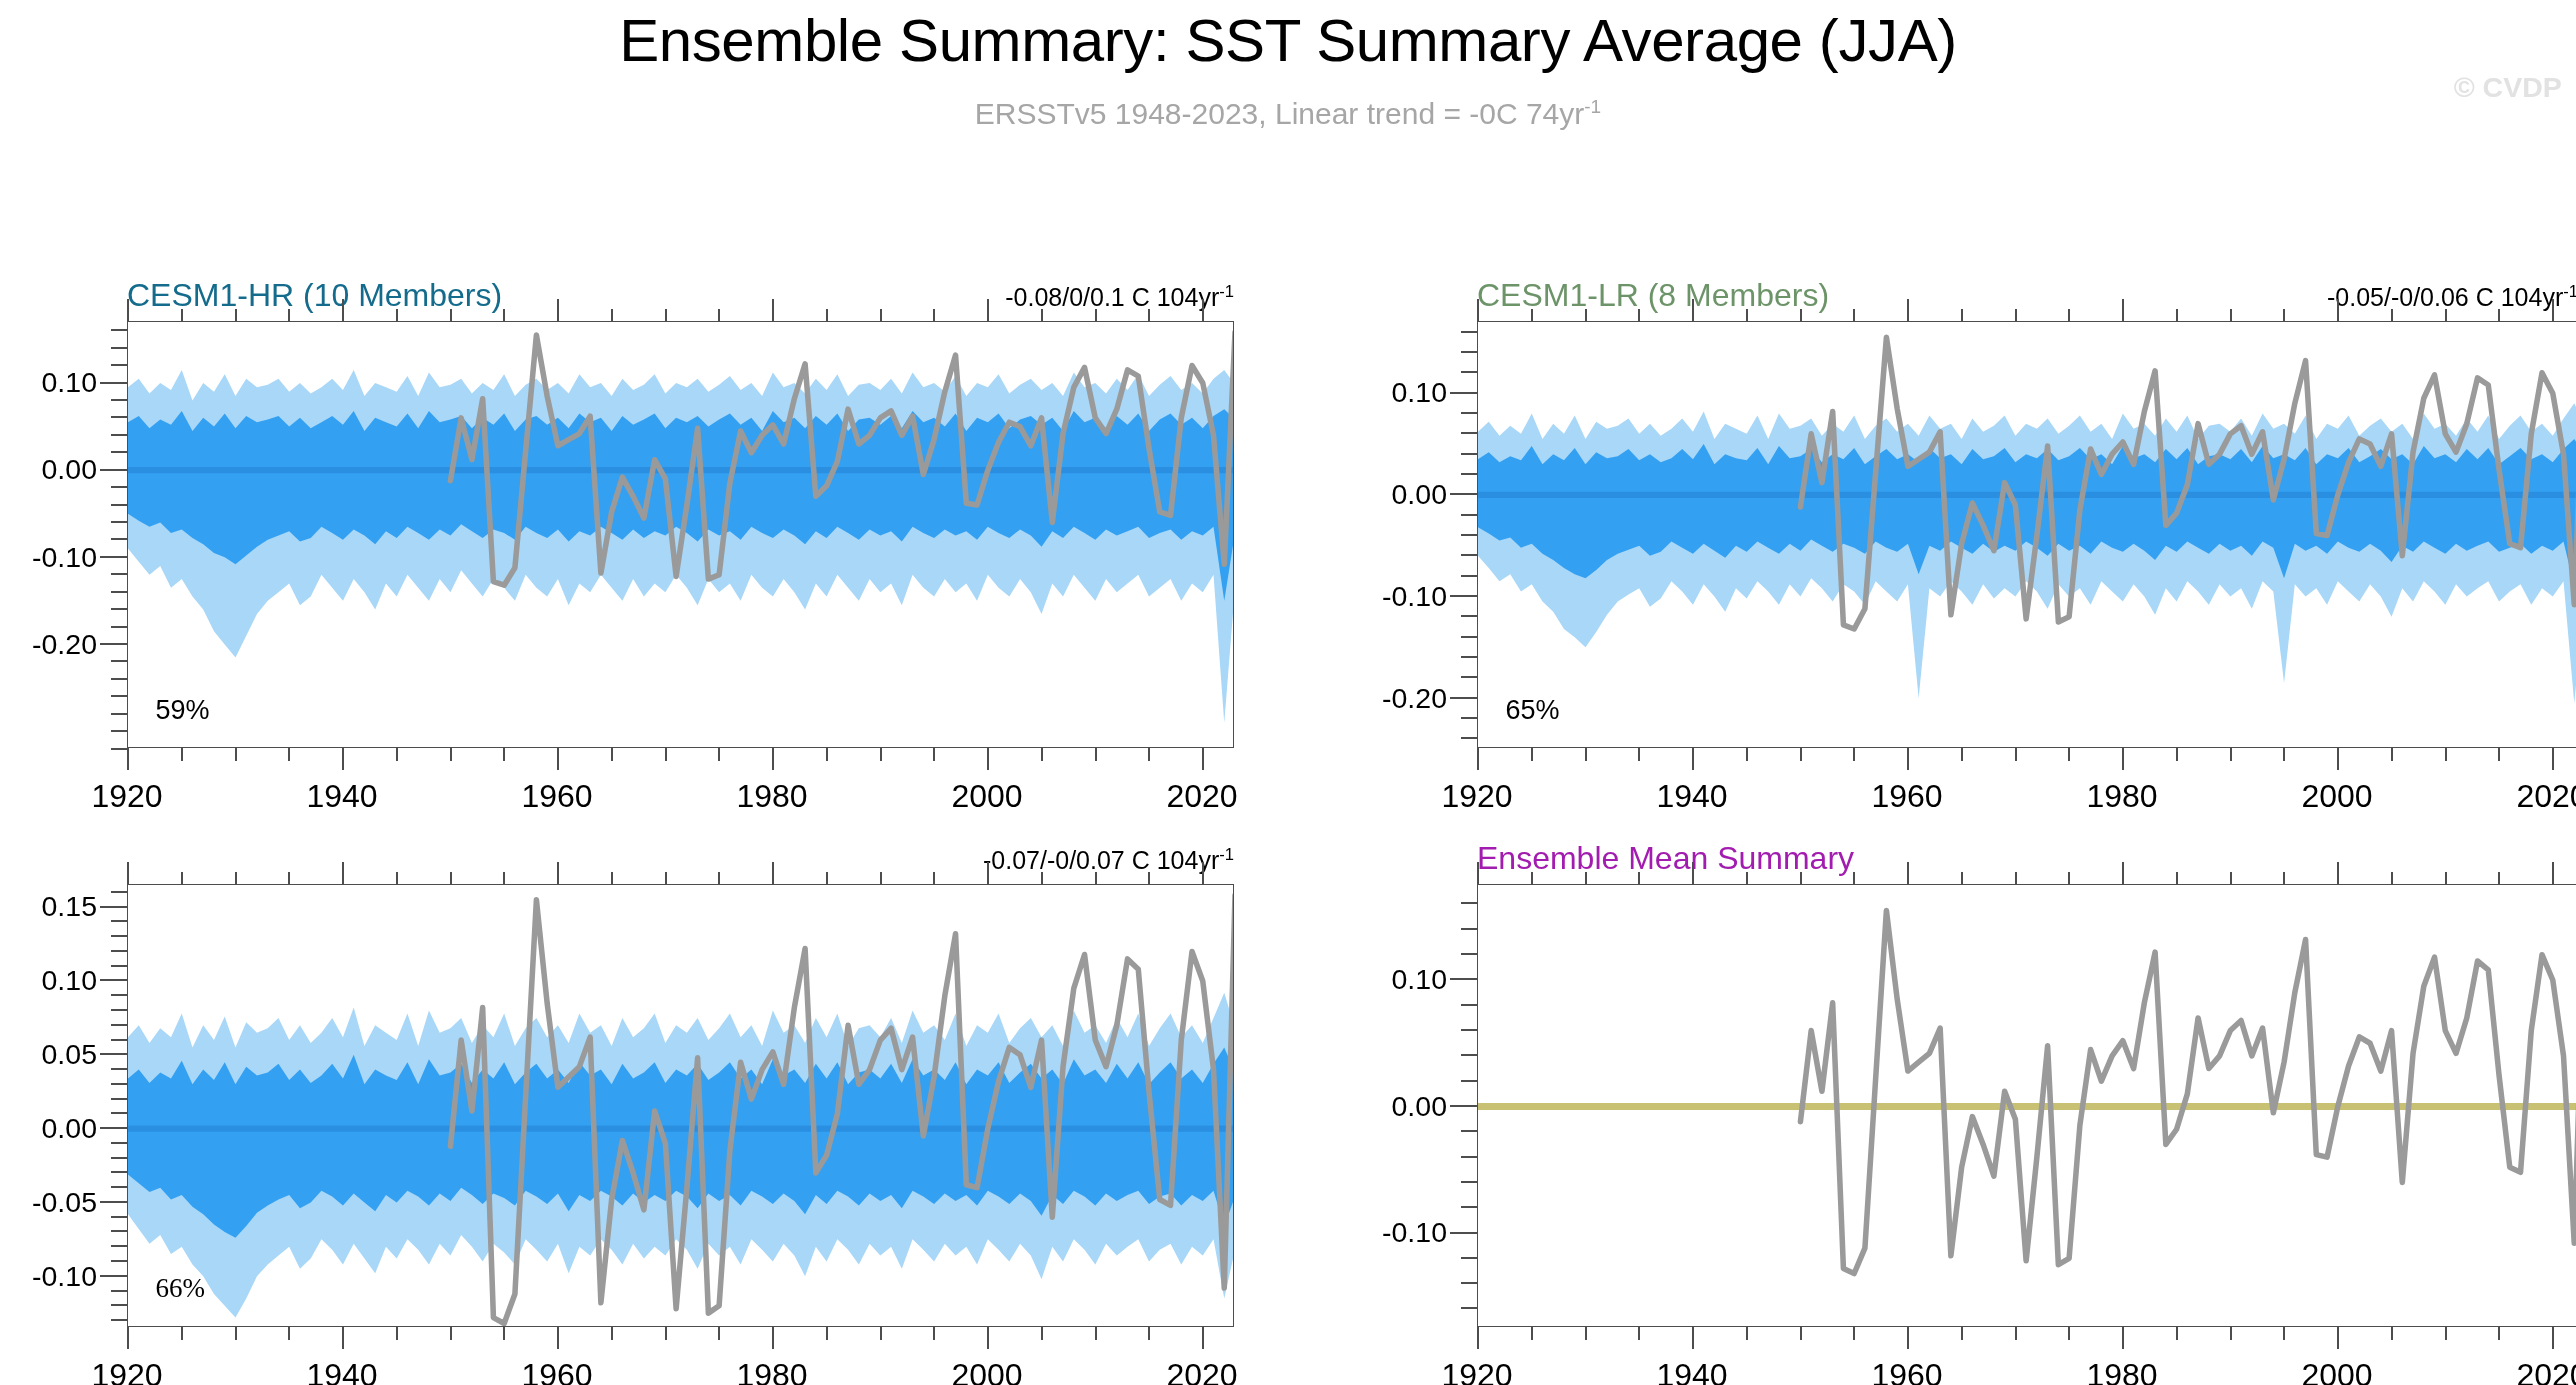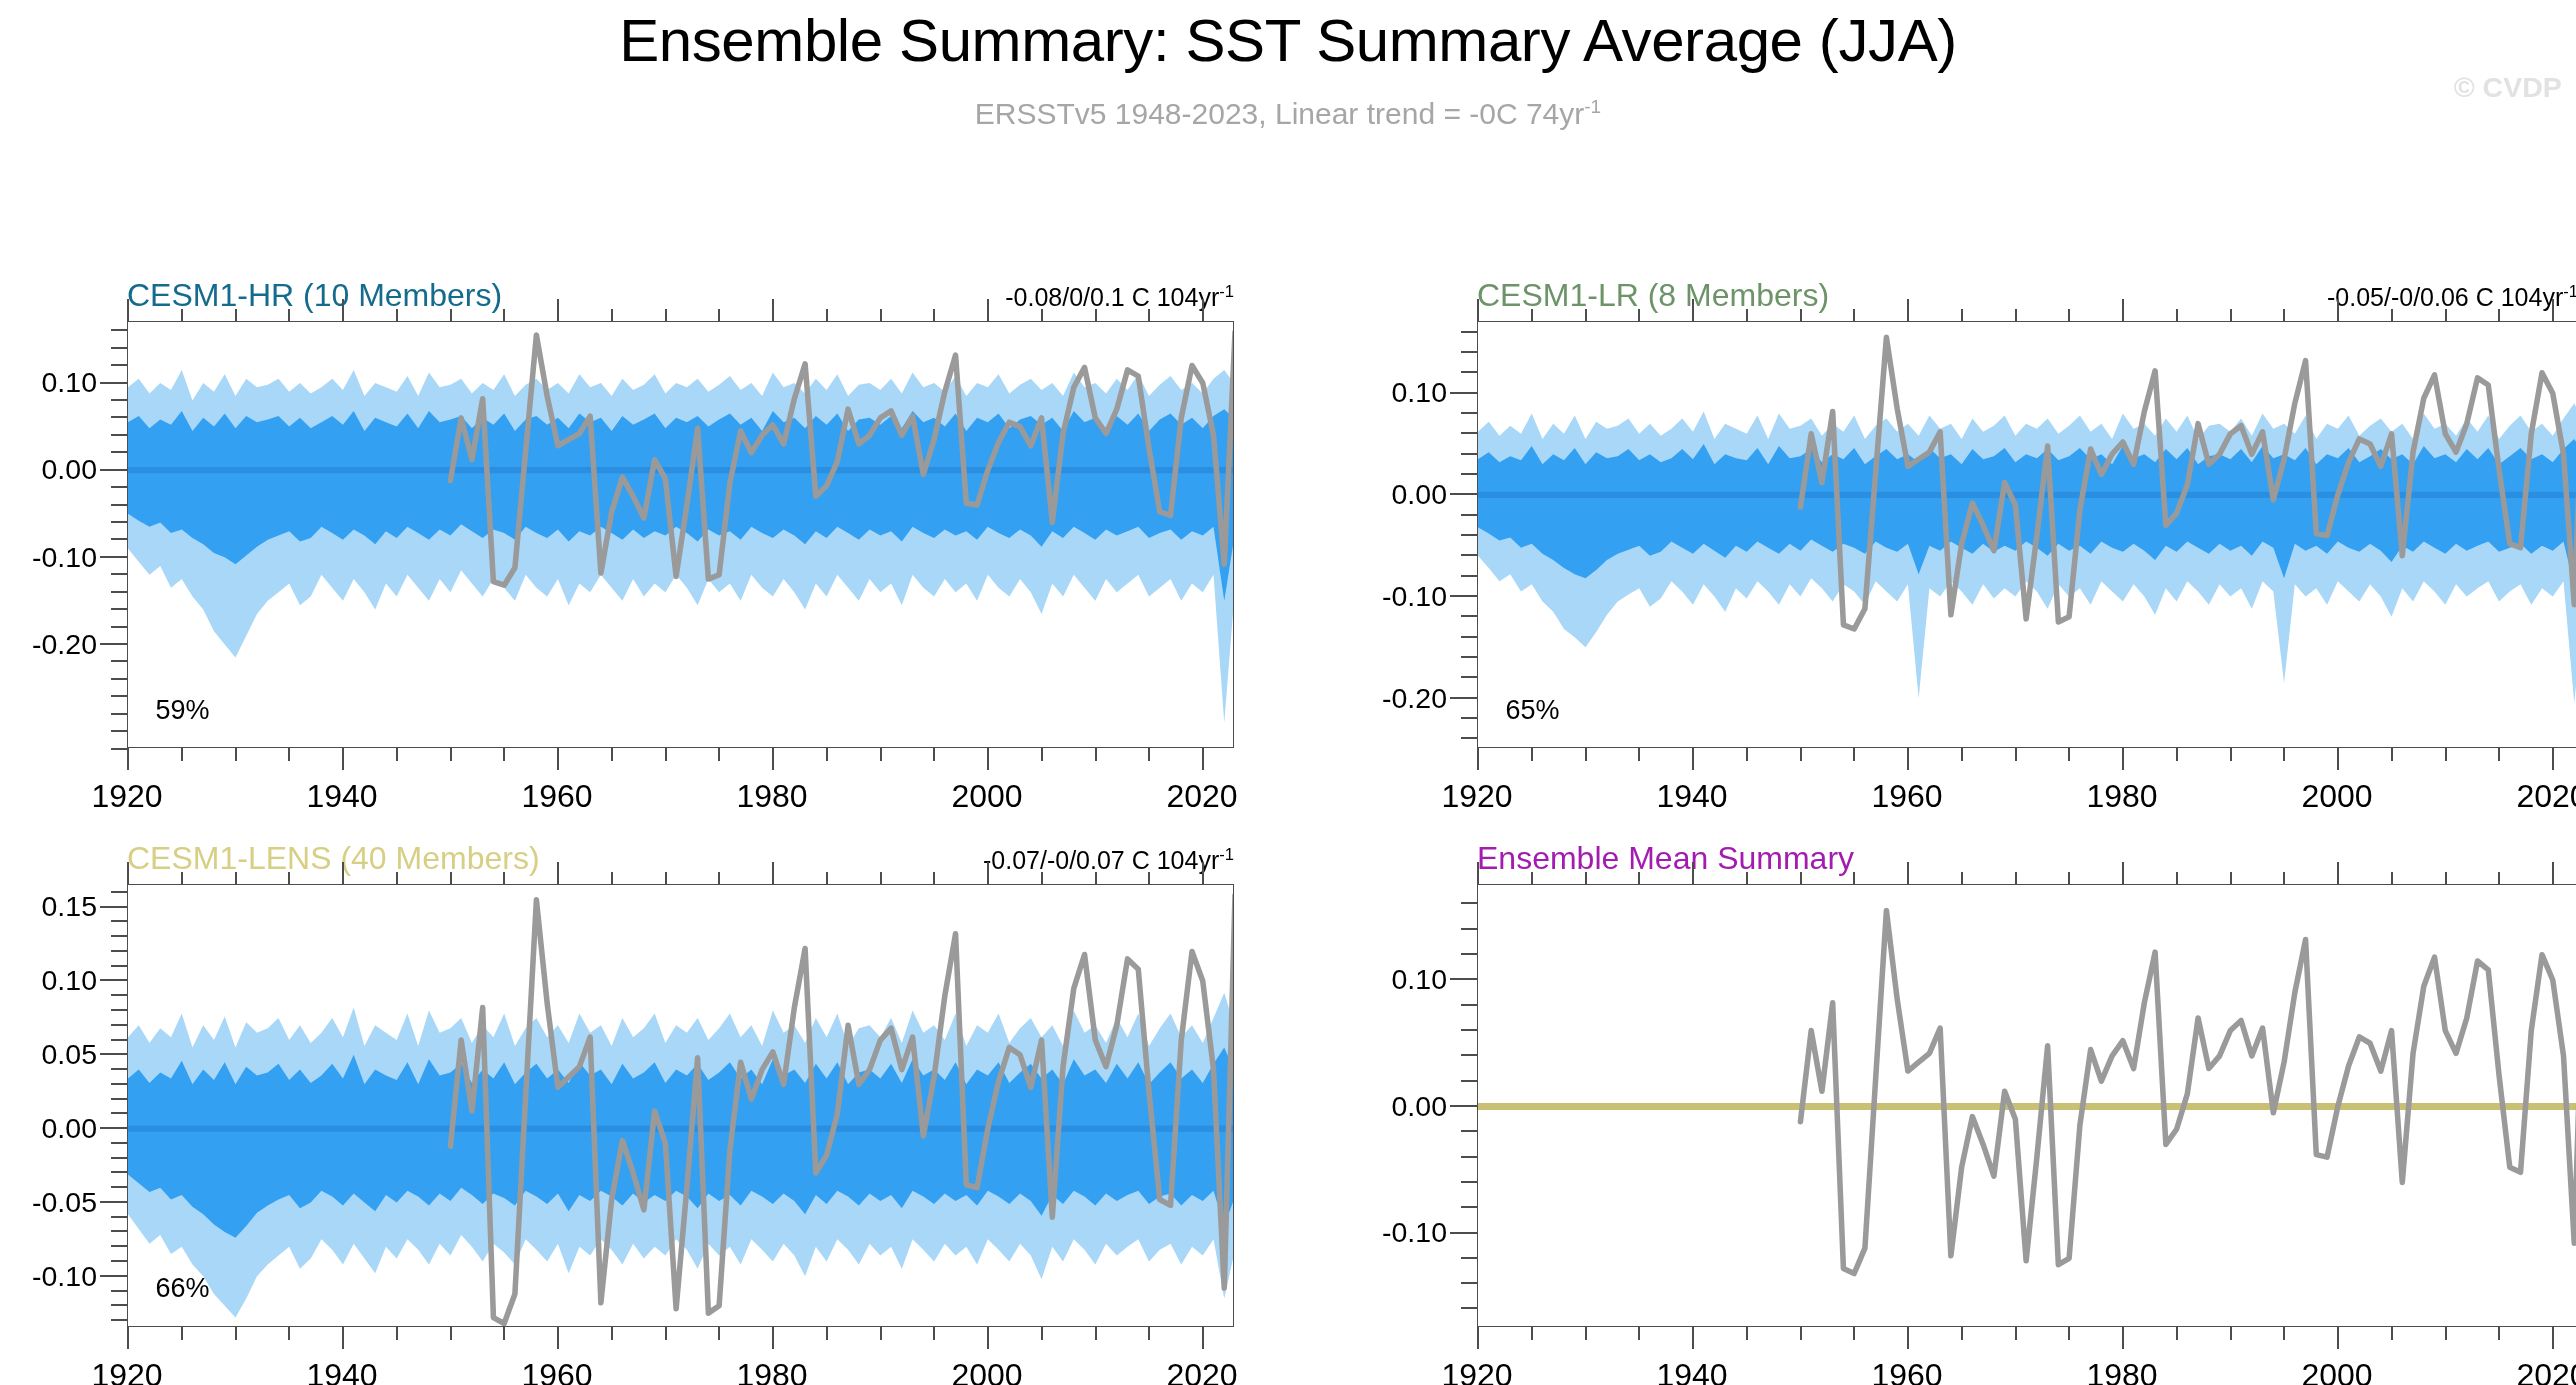--- a/index.html
+++ b/index.html
@@ -305,21 +305,20 @@
       <div class="xlab" style="left: 0px; top: 501px;">1920</div>
       <div class="xlab" style="left: 215px; top: 501px;">1940</div>
       <div class="xlab" style="left: 430px; top: 501px;">1960</div>
       <div class="xlab" style="left: 645px; top: 501px;">1980</div>
       <div class="xlab" style="left: 860px; top: 501px;">2000</div>
       <div class="xlab" style="left: 1075px; top: 501px;">2020</div>
       <div class="pct-label" style="left: 28.5px; top: 418px;">65%</div>
     </div>
     <div class="panel" style="left: 127px; top: 840px; width: 1115px;">
       <div class="panel-head" style="width: 1107px;">
-        <div class="panel-title" style="color: rgb(214, 207, 132);">CESM1-LENS (40 Members)</div>
         <div class="panel-trend"><span>-0.07/-0/0.07 C 104yr</span><sup>-1</sup></div>
       </div>
       <div class="plotbox" style="left: 0px; top: 44px; width: 1107px; height: 443px;">
         <svg class="plotsvg" width="1107" height="443" viewBox="0 0 1400 560">
           <path d="M0.00,192.27 L13.59,177.33 L27.18,199.73 L40.78,181.07 L54.37,192.27 L67.96,162.40 L81.55,205.33 L95.15,177.33 L108.74,196.00 L122.33,166.13 L135.92,205.33 L149.51,173.60 L163.11,186.67 L176.70,181.07 L190.29,168.00 L203.88,196.00 L217.48,177.33 L231.07,199.73 L244.66,186.67 L258.25,168.00 L271.84,192.27 L285.44,154.93 L299.03,203.47 L312.62,177.33 L326.21,186.67 L339.81,196.00 L353.40,162.40 L366.99,203.47 L380.58,158.67 L394.17,186.67 L407.77,181.07 L421.36,168.00 L434.95,199.73 L448.54,177.33 L462.14,192.27 L475.73,162.40 L489.32,203.47 L502.91,181.07 L516.50,168.00 L530.10,192.27 L543.69,177.33 L557.28,199.73 L570.87,162.40 L584.47,186.67 L598.06,177.33 L611.65,203.47 L625.24,168.00 L638.83,192.27 L652.43,181.07 L666.02,162.40 L679.61,199.73 L693.20,177.33 L706.80,186.67 L720.39,168.00 L733.98,196.00 L747.57,181.07 L761.17,162.40 L774.76,192.27 L788.35,177.33 L801.94,203.47 L815.53,158.67 L829.13,186.67 L842.72,177.33 L856.31,199.73 L869.90,168.00 L883.50,192.27 L897.09,162.40 L910.68,203.47 L924.27,181.07 L937.86,177.33 L951.46,192.27 L965.05,168.00 L978.64,199.73 L992.23,158.67 L1005.83,186.67 L1019.42,177.33 L1033.01,196.00 L1046.60,162.40 L1060.19,203.47 L1073.79,177.33 L1087.38,186.67 L1100.97,162.40 L1114.56,199.73 L1128.16,181.07 L1141.75,168.00 L1155.34,192.27 L1168.93,177.33 L1182.52,203.47 L1196.12,158.67 L1209.71,186.67 L1223.30,177.33 L1236.89,199.73 L1250.49,168.00 L1264.08,192.27 L1277.67,162.40 L1291.26,203.47 L1304.85,181.07 L1318.45,162.40 L1332.04,192.27 L1345.63,177.33 L1359.22,199.73 L1372.82,168.00 L1386.41,136.27 L1400.00,181.07 L1400.00,461.07 L1386.41,522.67 L1372.82,448.00 L1359.22,468.53 L1345.63,457.33 L1332.04,479.73 L1318.45,453.60 L1304.85,461.07 L1291.26,476.00 L1277.67,448.00 L1264.08,457.33 L1250.49,468.53 L1236.89,453.60 L1223.30,479.73 L1209.71,461.07 L1196.12,448.00 L1182.52,476.00 L1168.93,457.33 L1155.34,498.40 L1141.75,468.53 L1128.16,453.60 L1114.56,476.00 L1100.97,461.07 L1087.38,448.00 L1073.79,479.73 L1060.19,457.33 L1046.60,468.53 L1033.01,453.60 L1019.42,476.00 L1005.83,461.07 L992.23,448.00 L978.64,485.33 L965.05,457.33 L951.46,468.53 L937.86,453.60 L924.27,479.73 L910.68,461.07 L897.09,448.00 L883.50,476.00 L869.90,457.33 L856.31,494.67 L842.72,468.53 L829.13,453.60 L815.53,476.00 L801.94,461.07 L788.35,448.00 L774.76,479.73 L761.17,457.33 L747.57,468.53 L733.98,453.60 L720.39,485.33 L706.80,461.07 L693.20,448.00 L679.61,468.53 L666.02,457.33 L652.43,472.27 L638.83,453.60 L625.24,479.73 L611.65,461.07 L598.06,448.00 L584.47,468.53 L570.87,457.33 L557.28,490.93 L543.69,453.60 L530.10,476.00 L516.50,461.07 L502.91,448.00 L489.32,479.73 L475.73,464.80 L462.14,453.60 L448.54,476.00 L434.95,457.33 L421.36,442.40 L407.77,468.53 L394.17,453.60 L380.58,479.73 L366.99,461.07 L353.40,448.00 L339.81,472.27 L326.21,457.33 L312.62,490.93 L299.03,472.27 L285.44,453.60 L271.84,479.73 L258.25,461.07 L244.66,448.00 L231.07,472.27 L217.48,485.33 L203.88,457.33 L190.29,468.53 L176.70,479.73 L163.11,494.67 L149.51,522.67 L135.92,546.93 L122.33,532.00 L108.74,517.07 L95.15,494.67 L81.55,479.73 L67.96,457.33 L54.37,466.67 L40.78,442.40 L27.18,453.60 L13.59,434.93 L0.00,416.27 Z" fill="#a8d7f7"></path>
           <path d="M0.00,244.53 L13.59,233.33 L27.18,250.13 L40.78,237.07 L54.37,244.53 L67.96,222.13 L81.55,252.00 L95.15,233.33 L108.74,246.40 L122.33,224.00 L135.92,252.00 L149.51,229.60 L163.11,240.80 L176.70,237.07 L190.29,225.87 L203.88,246.40 L217.48,233.33 L231.07,250.13 L244.66,240.80 L258.25,225.87 L271.84,244.53 L285.44,214.67 L299.03,252.00 L312.62,233.33 L326.21,240.80 L339.81,246.40 L353.40,224.00 L366.99,252.00 L380.58,220.27 L394.17,240.80 L407.77,237.07 L421.36,225.87 L434.95,250.13 L448.54,233.33 L462.14,244.53 L475.73,224.00 L489.32,252.00 L502.91,237.07 L516.50,225.87 L530.10,244.53 L543.69,233.33 L557.28,250.13 L570.87,224.00 L584.47,240.80 L598.06,233.33 L611.65,252.00 L625.24,225.87 L638.83,244.53 L652.43,237.07 L666.02,224.00 L679.61,250.13 L693.20,233.33 L706.80,240.80 L720.39,225.87 L733.98,246.40 L747.57,237.07 L761.17,224.00 L774.76,244.53 L788.35,233.33 L801.94,252.00 L815.53,220.27 L829.13,240.80 L842.72,233.33 L856.31,250.13 L869.90,225.87 L883.50,244.53 L897.09,224.00 L910.68,252.00 L924.27,237.07 L937.86,233.33 L951.46,244.53 L965.05,225.87 L978.64,250.13 L992.23,220.27 L1005.83,240.80 L1019.42,233.33 L1033.01,246.40 L1046.60,224.00 L1060.19,252.00 L1073.79,233.33 L1087.38,240.80 L1100.97,224.00 L1114.56,250.13 L1128.16,237.07 L1141.75,225.87 L1155.34,244.53 L1168.93,233.33 L1182.52,252.00 L1196.12,220.27 L1209.71,240.80 L1223.30,233.33 L1236.89,250.13 L1250.49,225.87 L1264.08,244.53 L1277.67,224.00 L1291.26,252.00 L1304.85,237.07 L1318.45,224.00 L1332.04,244.53 L1345.63,233.33 L1359.22,250.13 L1372.82,225.87 L1386.41,205.33 L1400.00,237.07 L1400.00,393.87 L1386.41,431.20 L1372.82,386.40 L1359.22,399.47 L1345.63,392.00 L1332.04,405.07 L1318.45,390.13 L1304.85,393.87 L1291.26,403.20 L1277.67,386.40 L1264.08,392.00 L1250.49,399.47 L1236.89,390.13 L1223.30,405.07 L1209.71,393.87 L1196.12,386.40 L1182.52,403.20 L1168.93,392.00 L1155.34,418.13 L1141.75,399.47 L1128.16,390.13 L1114.56,403.20 L1100.97,393.87 L1087.38,386.40 L1073.79,405.07 L1060.19,392.00 L1046.60,399.47 L1033.01,390.13 L1019.42,403.20 L1005.83,393.87 L992.23,386.40 L978.64,408.80 L965.05,392.00 L951.46,399.47 L937.86,390.13 L924.27,405.07 L910.68,393.87 L897.09,386.40 L883.50,403.20 L869.90,392.00 L856.31,416.27 L842.72,399.47 L829.13,390.13 L815.53,403.20 L801.94,393.87 L788.35,386.40 L774.76,405.07 L761.17,392.00 L747.57,399.47 L733.98,390.13 L720.39,408.80 L706.80,393.87 L693.20,386.40 L679.61,399.47 L666.02,392.00 L652.43,401.33 L638.83,390.13 L625.24,405.07 L611.65,393.87 L598.06,386.40 L584.47,399.47 L570.87,392.00 L557.28,412.53 L543.69,390.13 L530.10,403.20 L516.50,393.87 L502.91,386.40 L489.32,405.07 L475.73,395.73 L462.14,390.13 L448.54,403.20 L434.95,392.00 L421.36,382.67 L407.77,399.47 L394.17,390.13 L380.58,405.07 L366.99,393.87 L353.40,386.40 L339.81,401.33 L326.21,392.00 L312.62,412.53 L299.03,401.33 L285.44,390.13 L271.84,405.07 L258.25,393.87 L244.66,386.40 L231.07,401.33 L217.48,408.80 L203.88,392.00 L190.29,397.60 L176.70,405.07 L163.11,414.40 L149.51,431.20 L135.92,446.13 L122.33,438.67 L108.74,429.33 L95.15,416.27 L81.55,406.93 L67.96,392.00 L54.37,397.60 L40.78,382.67 L27.18,388.27 L13.59,377.07 L0.00,365.87 Z" fill="#33a0f2"></path>
           <line x1="0" x2="1400" y1="307.99999999999994" y2="307.99999999999994" stroke="#2a8fe0" stroke-width="8"></line>
           <path d="M407.77,330.40 L421.36,196.00 L434.95,285.60 L448.54,154.93 L462.14,546.93 L475.73,554.40 L489.32,517.07 L502.91,266.93 L516.50,18.67 L530.10,149.33 L543.69,255.73 L557.28,242.67 L570.87,229.60 L584.47,192.27 L598.06,528.27 L611.65,397.60 L625.24,322.93 L638.83,364.00 L652.43,410.67 L666.02,285.60 L679.61,326.67 L693.20,535.73 L706.80,382.67 L720.39,218.40 L733.98,541.33 L747.57,532.00 L761.17,336.00 L774.76,224.00 L788.35,270.67 L801.94,233.33 L815.53,210.93 L829.13,252.00 L842.72,154.93 L856.31,80.27 L869.90,364.00 L883.50,341.60 L897.09,289.33 L910.68,177.33 L924.27,252.00 L937.86,233.33 L951.46,196.00 L965.05,181.07 L978.64,233.33 L992.23,192.27 L1005.83,317.33 L1019.42,242.67 L1033.01,140.00 L1046.60,61.60 L1060.19,378.93 L1073.79,382.67 L1087.38,308.00 L1100.97,248.27 L1114.56,205.33 L1128.16,214.67 L1141.75,255.73 L1155.34,196.00 L1168.93,420.00 L1182.52,229.60 L1196.12,130.67 L1209.71,87.73 L1223.30,196.00 L1236.89,229.60 L1250.49,177.33 L1264.08,93.33 L1277.67,106.40 L1291.26,261.33 L1304.85,397.60 L1318.45,405.07 L1332.04,196.00 L1345.63,84.00 L1359.22,121.33 L1372.82,233.33 L1386.41,509.60 L1400.00,13.07 " fill="none" stroke="#9a9a9a" stroke-width="7" stroke-linejoin="round" stroke-linecap="round"></path>
         </svg>
       </div>
@@ -400,21 +399,21 @@
       <div class="tick-out" style="left: 1021px; top: 487px; width: 1.6px; height: 12.7px;"></div>
       <div class="tick-out" style="left: 1021px; top: 32px; width: 1.6px; height: 12.7px;"></div>
       <div class="tick-out" style="left: 1075px; top: 487px; width: 1.6px; height: 22px;"></div>
       <div class="tick-out" style="left: 1075px; top: 22px; width: 1.6px; height: 22px;"></div>
       <div class="xlab" style="left: 0px; top: 517px;">1920</div>
       <div class="xlab" style="left: 215px; top: 517px;">1940</div>
       <div class="xlab" style="left: 430px; top: 517px;">1960</div>
       <div class="xlab" style="left: 645px; top: 517px;">1980</div>
       <div class="xlab" style="left: 860px; top: 517px;">2000</div>
       <div class="xlab" style="left: 1075px; top: 517px;">2020</div>
-      <div class="pct-label" style="left: 28.5px; top: 433px;">66%</div>
+      <div class="pct-label" style="left: 28.5px; top: 433px; font-family: Liberation Serif, serif;">66%</div>
     </div>
     <div class="panel" style="left: 1477px; top: 840px; width: 1115px;">
       <div class="panel-head" style="width: 1101px;">
         <div class="panel-title" style="color: #a21caf;">Ensemble Mean Summary</div>
       </div>
       <div class="plotbox" style="left: 0px; top: 44px; width: 1107px; height: 443px;">
         <svg class="plotsvg" width="1107" height="443" viewBox="0 0 1400 560">
           <line x1="0" x2="1400" y1="280" y2="280" stroke="#c8c173" stroke-width="9"></line>
           <path d="M407.77,299.20 L421.36,184.00 L434.95,260.80 L448.54,148.80 L462.14,484.80 L475.73,491.20 L489.32,459.20 L502.91,244.80 L516.50,32.00 L530.10,144.00 L543.69,235.20 L557.28,224.00 L570.87,212.80 L584.47,180.80 L598.06,468.80 L611.65,356.80 L625.24,292.80 L638.83,328.00 L652.43,368.00 L666.02,260.80 L679.61,296.00 L693.20,475.20 L706.80,344.00 L720.39,203.20 L733.98,480.00 L747.57,472.00 L761.17,304.00 L774.76,208.00 L788.35,248.00 L801.94,216.00 L815.53,196.80 L829.13,232.00 L842.72,148.80 L856.31,84.80 L869.90,328.00 L883.50,308.80 L897.09,264.00 L910.68,168.00 L924.27,232.00 L937.86,216.00 L951.46,184.00 L965.05,171.20 L978.64,216.00 L992.23,180.80 L1005.83,288.00 L1019.42,224.00 L1033.01,136.00 L1046.60,68.80 L1060.19,340.80 L1073.79,344.00 L1087.38,280.00 L1100.97,228.80 L1114.56,192.00 L1128.16,200.00 L1141.75,235.20 L1155.34,184.00 L1168.93,376.00 L1182.52,212.80 L1196.12,128.00 L1209.71,91.20 L1223.30,184.00 L1236.89,212.80 L1250.49,168.00 L1264.08,96.00 L1277.67,107.20 L1291.26,240.00 L1304.85,356.80 L1318.45,363.20 L1332.04,184.00 L1345.63,88.00 L1359.22,120.00 L1372.82,216.00 L1386.41,452.80 L1400.00,27.20 " fill="none" stroke="#9a9a9a" stroke-width="7" stroke-linejoin="round" stroke-linecap="round"></path>
         </svg>

